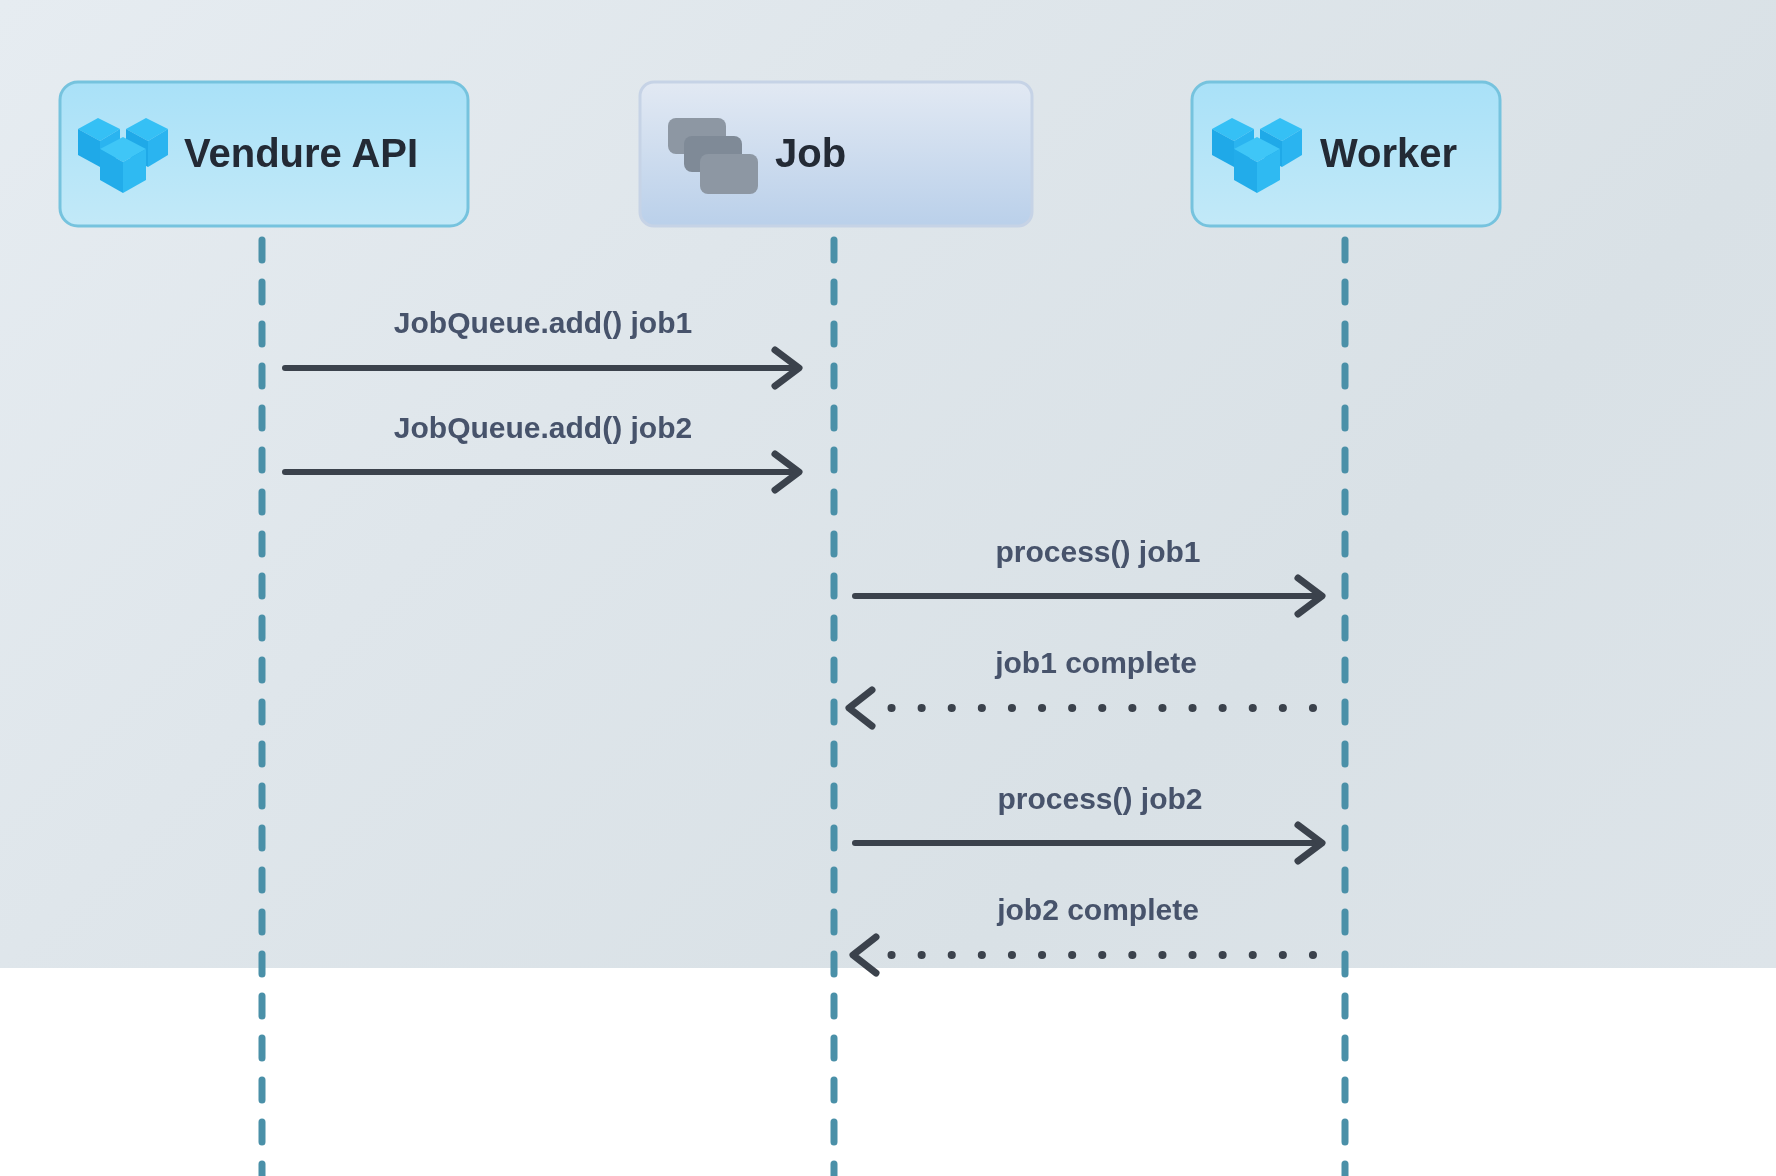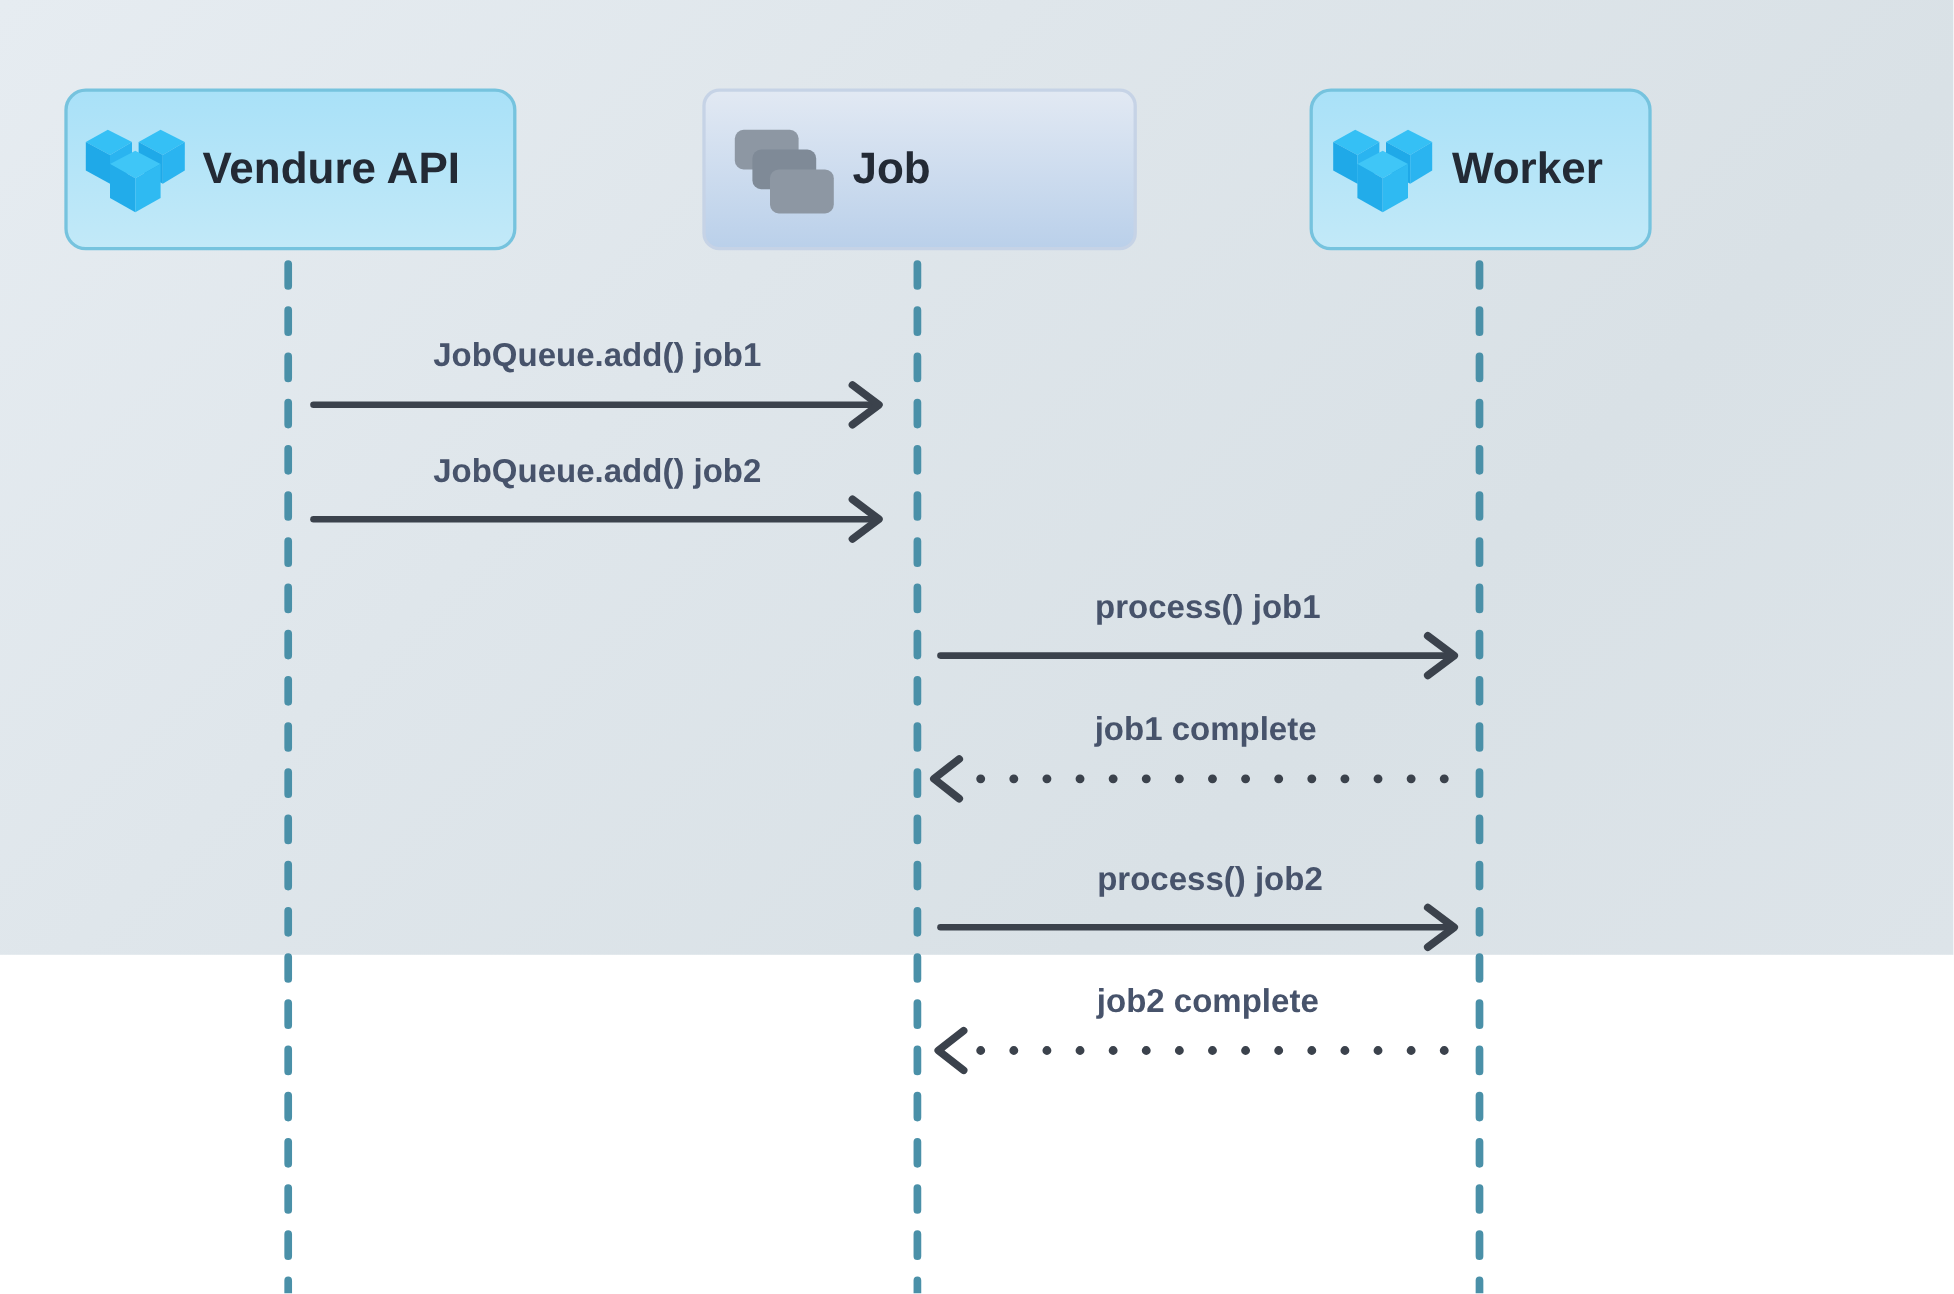--- a/index.html
+++ b/index.html
@@ -7,21 +7,21 @@
     margin: 0;
     padding: 0;
     width: 1776px;
     height: 1176px;
     overflow: hidden;
     font-family: "Liberation Sans", sans-serif;
   }
   #diagram-root {
     position: relative;
     width: 1776px;
-    height: 868px;
+    height: 968px;
     background: linear-gradient(135deg, #e6ecf1 0%, #dfe6eb 35%, #d9e1e6 70%, #dde4e9 100%);
   }
   #seq-svg {
     position: absolute;
     top: 0;
     left: 0;
     width: 1776px;
     height: 1176px;
     display: block;
   }

